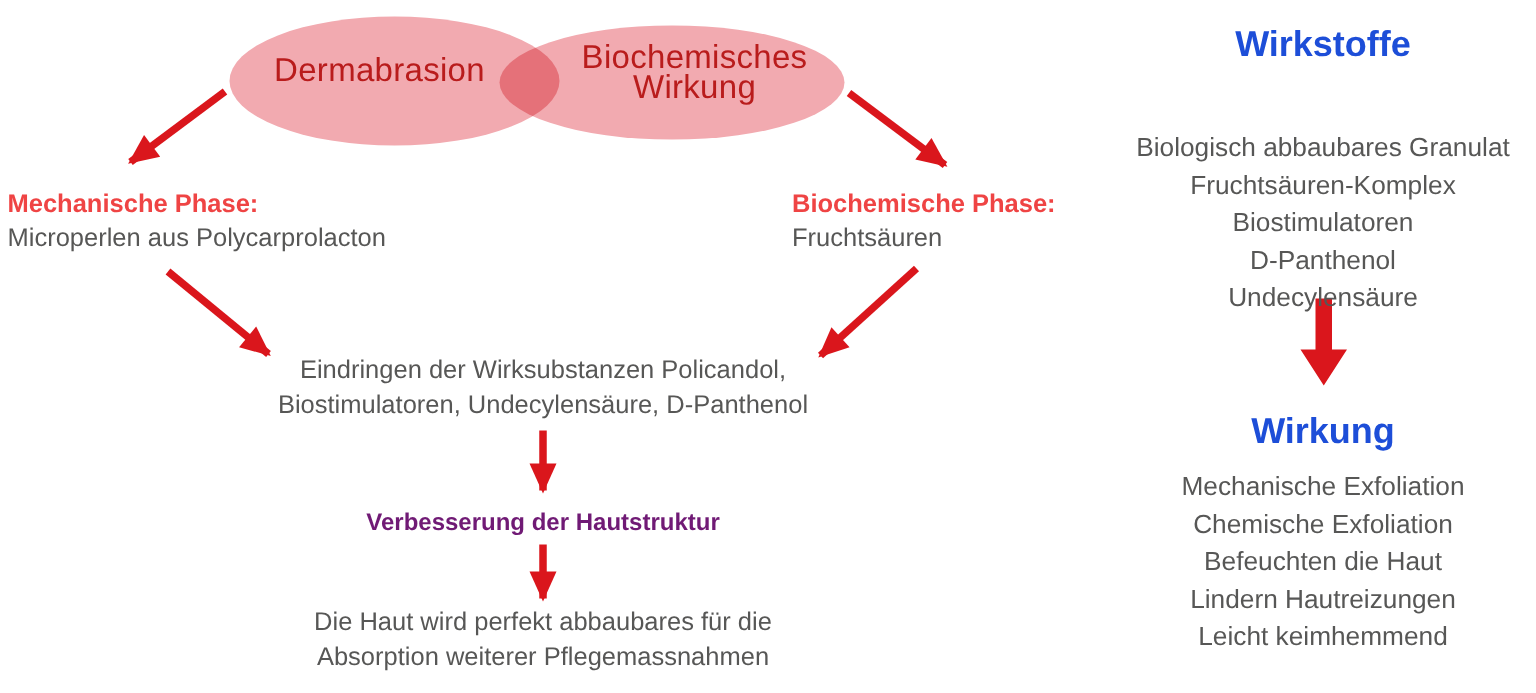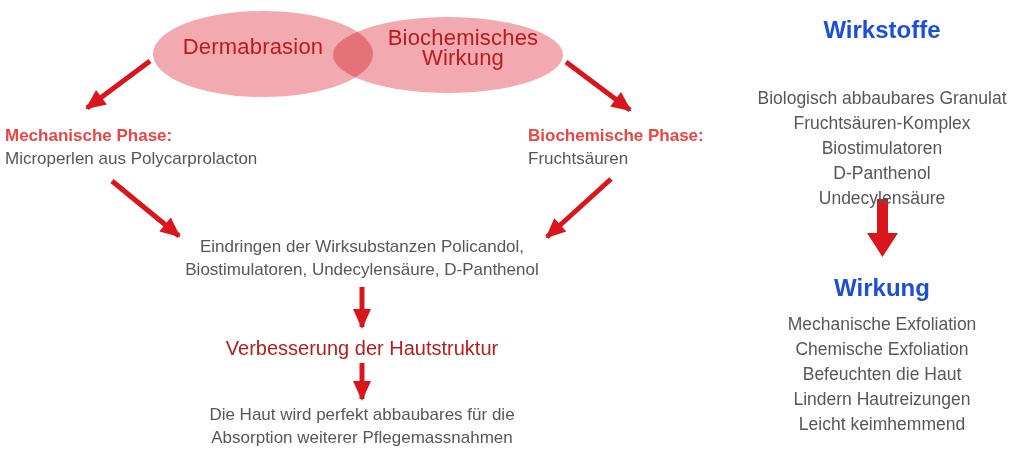--- a/index.html
+++ b/index.html
@@ -22,21 +22,21 @@
     letter-spacing: 0.2px;
   }
   .txt {
     position: absolute;
     color: #575756;
     font-size: 17px;
     line-height: 23px;
   }
   .txt .title { font-weight: 700; color: #ef4444; }
   .center { text-align: center; }
-  .bold-line { font-weight: 400; color: #b91c1c; font-size: 20px; }
+  .bold-line { font-weight: 700; color: #701a75; font-size: 16px; }
   .heading {
     position: absolute;
     left: 740px;
     width: 284px;
     text-align: center;
     color: #1d4ed8;
     font-size: 24px;
     font-weight: 700;
     line-height: 28px;
   }

